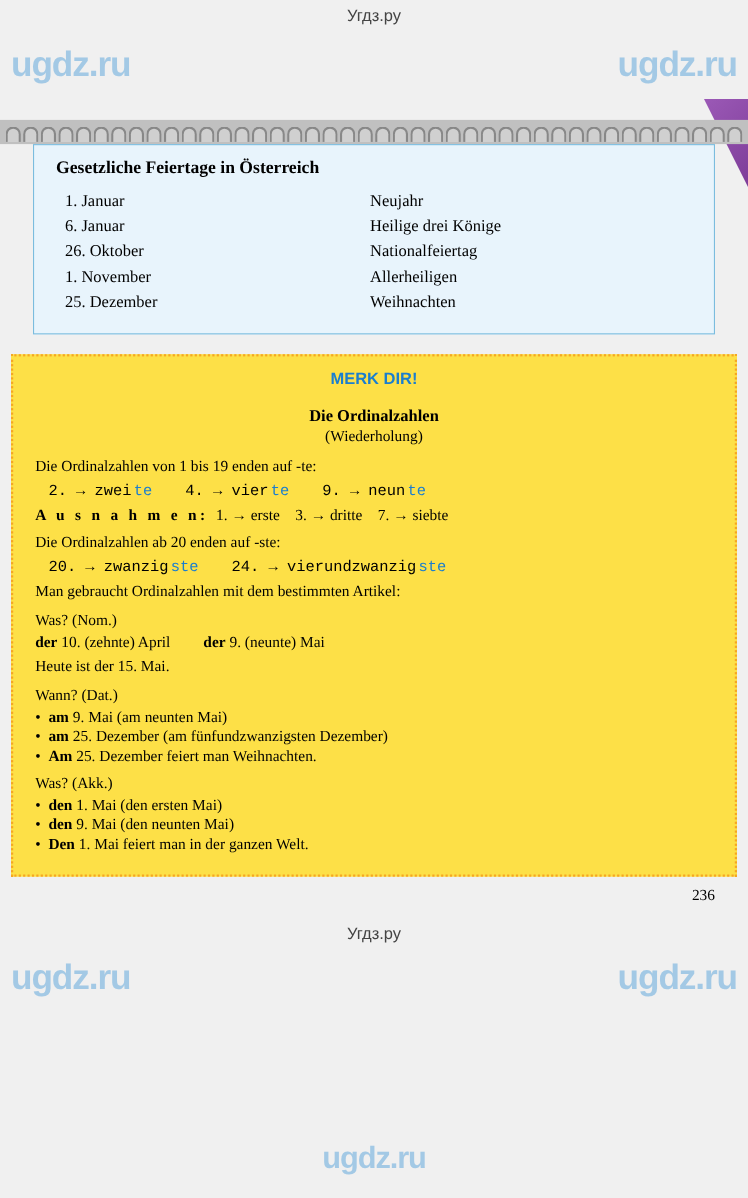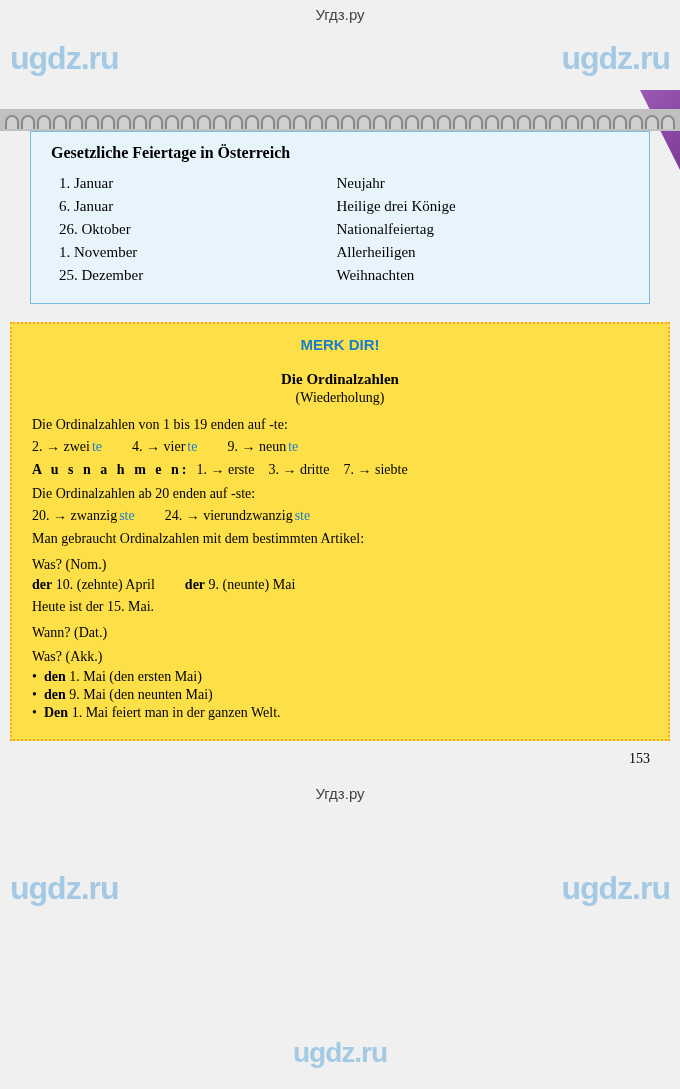--- a/index.html
+++ b/index.html
@@ -130,22 +130,23 @@
     .content-line {
       font-size: 14px;
       margin: 3px 0;
       line-height: 1.5;
     }
     .blue { color: #1a7ecf; }
 
     .examples-row {
       display: flex;
       gap: 30px;
-      margin: 4px 0;
-      font-size: 14px;
+      margin: 4px 12px;
+      font-size: 14px;
+      font-family: Liberation Mono, monospace;
     }
     .examples-row span {
       display: inline-flex;
       align-items: baseline;
       gap: 2px;
     }
 
     .sub-heading {
       font-weight: normal;
       font-size: 14px;
@@ -321,25 +322,30 @@
   <div class="sub-heading">Was? (Nom.)</div>
 
   <div style="display:flex; gap:30px; font-size:14px; margin:3px 0;">
     <span><strong>der</strong> 10. (zehnte) April</span>
     <span><strong>der</strong> 9. (neunte) Mai</span>
   </div>
   <div class="content-line">Heute ist der 15. Mai.</div>
 
   <div class="sub-heading">Wann? (Dat.)</div>
 
+  <div id="dat-examples-container">
+      <div class="bullet-item"><strong>am</strong> 9. Mai (am neunten Mai)</div>
+      <div class="bullet-item"><strong>am</strong> 25. Dezember (am fünfundzwanzigsten Dezember)</div>
+      <div class="bullet-item"><strong>Am</strong> 25. Dezember feiert man Weihnachten.</div>
+    </div>
 
   <div class="sub-heading">Was? (Akk.)</div>
 
   <div id="akk-examples-container">
       <div class="bullet-item"><strong>den</strong> 1. Mai (den ersten Mai)</div>
       <div class="bullet-item"><strong>den</strong> 9. Mai (den neunten Mai)</div>
       <div class="bullet-item"><strong>Den</strong> 1. Mai feiert man in der ganzen Welt.</div>
     </div>
 </div>
 
-<div class="page-number">153</div>
+<div class="page-number">236</div>
 
 <div class="site-label-bottom">Угдз.ру</div>
 
 </body></html>

